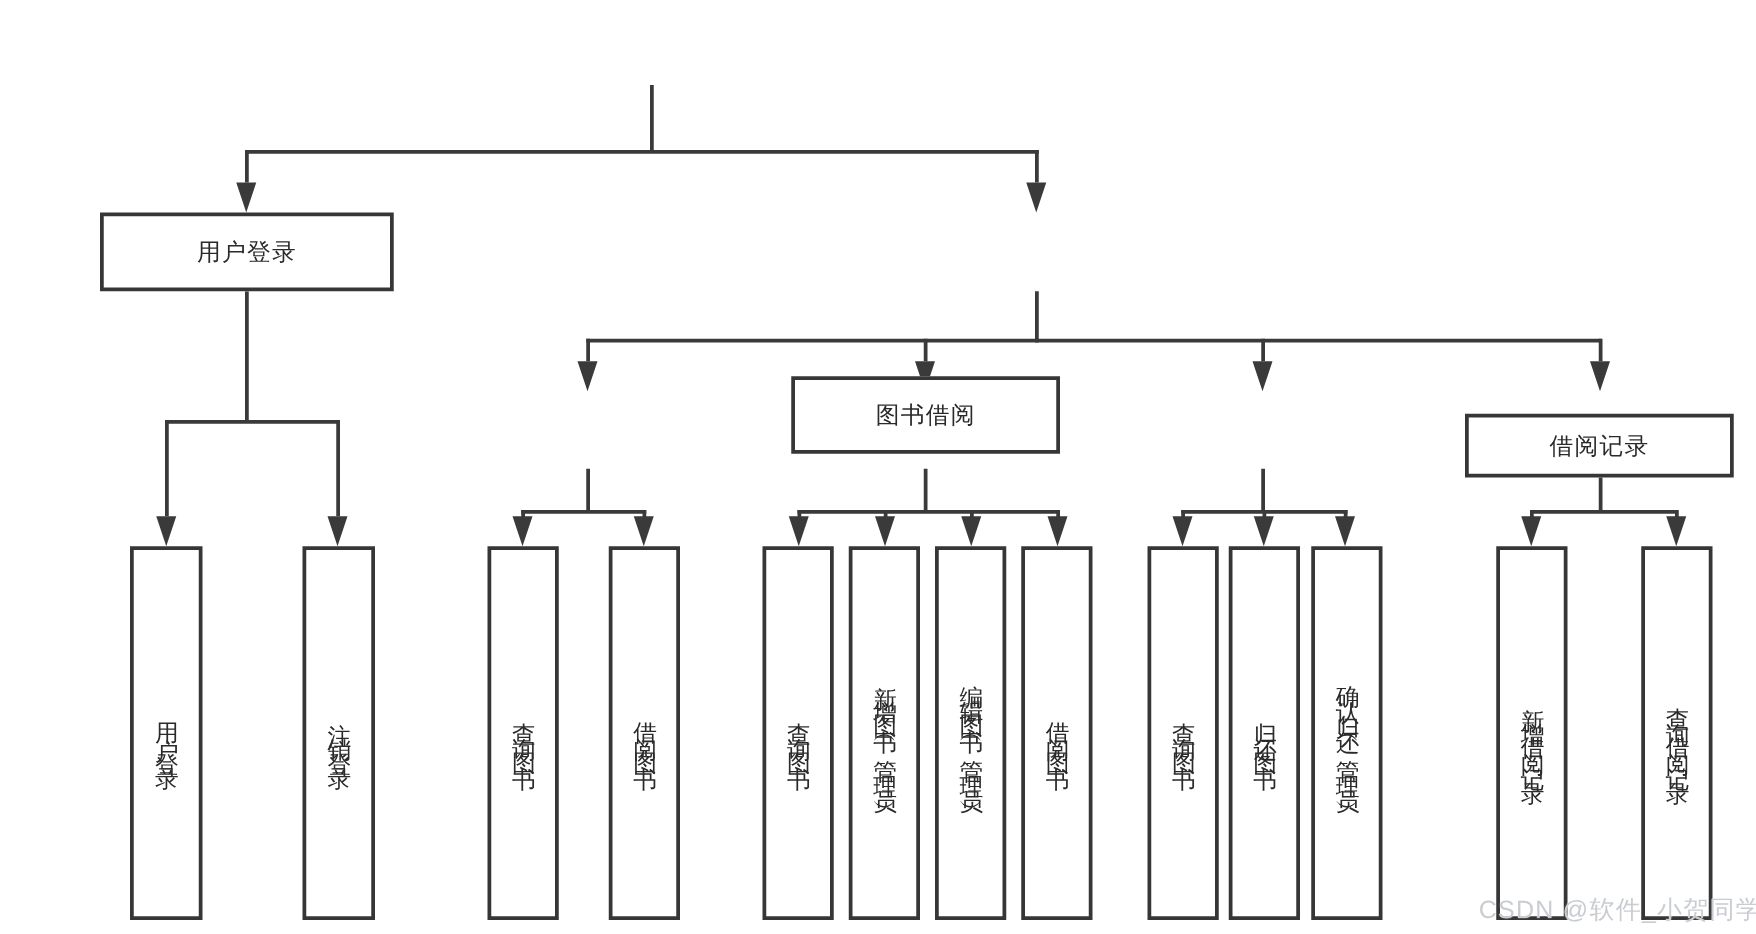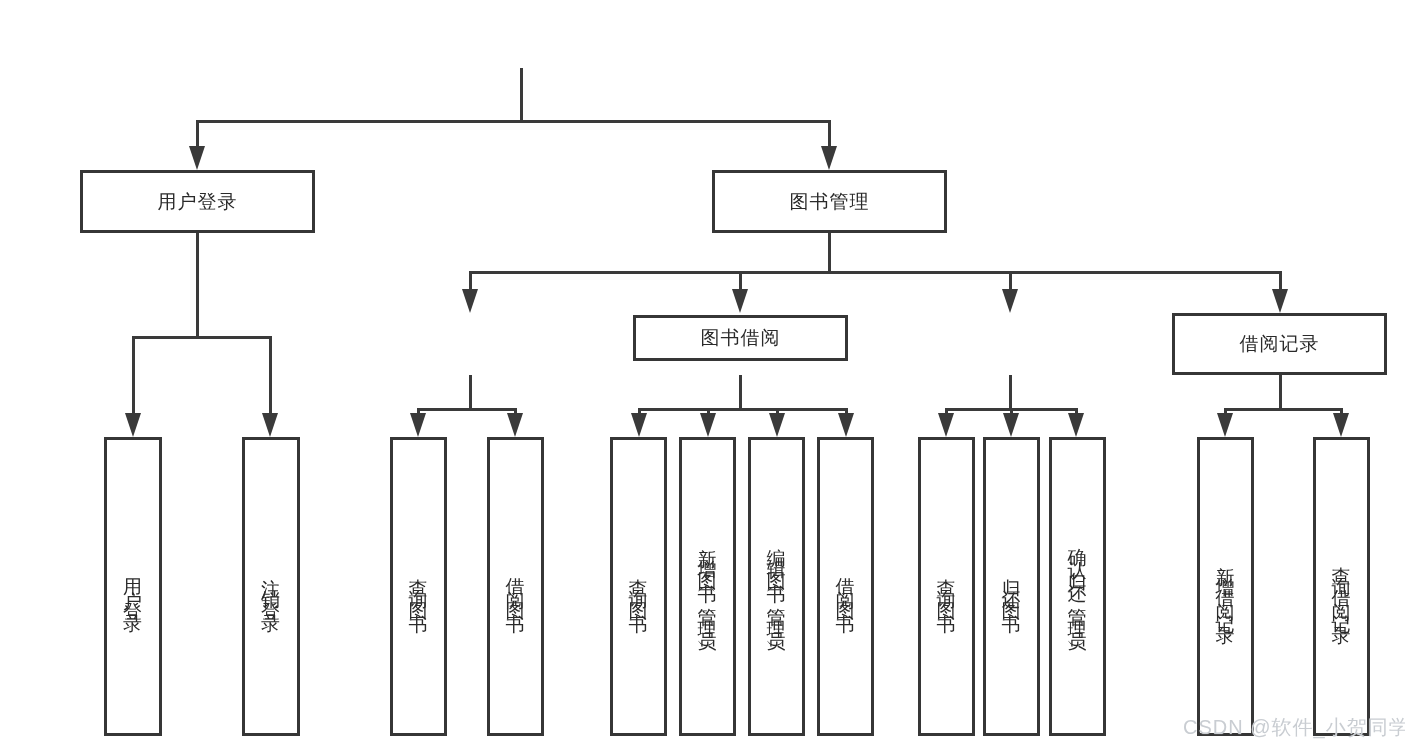--- a/index.html
+++ b/index.html
@@ -118,28 +118,25 @@
   <div class="hl" style="left:1224px;top:408px;width:118px;height:3px"></div>
   <div class="vl" style="left:1224px;top:408px;width:3px;height:7px"></div>
   <div class="arw" style="left:1217px;top:413px"></div>
   <div class="vl" style="left:1340px;top:408px;width:3px;height:7px"></div>
   <div class="arw" style="left:1333px;top:413px"></div>
 
 
   <div class="box h" style="left:80px;top:170px;width:235px;height:63px">
     <span>用户登录</span>
   </div>
-  <div class="box h" style="left:712px;top:170px;width:235px;height:63px">
-    <span>图书管理</span>
-  </div>
 
-  <div class="box h" style="left:633px;top:315px;width:215px;height:46px">
+  <div class="box h" style="left:633px;top:301px;width:215px;height:62px">
     <span>图书借阅</span>
   </div>
-  <div class="box h" style="left:1172px;top:313px;width:215px;height:62px">
+  <div class="box h" style="left:1172px;top:331px;width:215px;height:51px">
     <span>借阅记录</span>
   </div>
 
   <div class="box leaf" style="left:104px;top:437px;width:58px;height:299px">
     <span>用户登录</span>
   </div>
   <div class="box leaf" style="left:242px;top:437px;width:58px;height:299px">
     <span>注销登录</span>
   </div>
 

